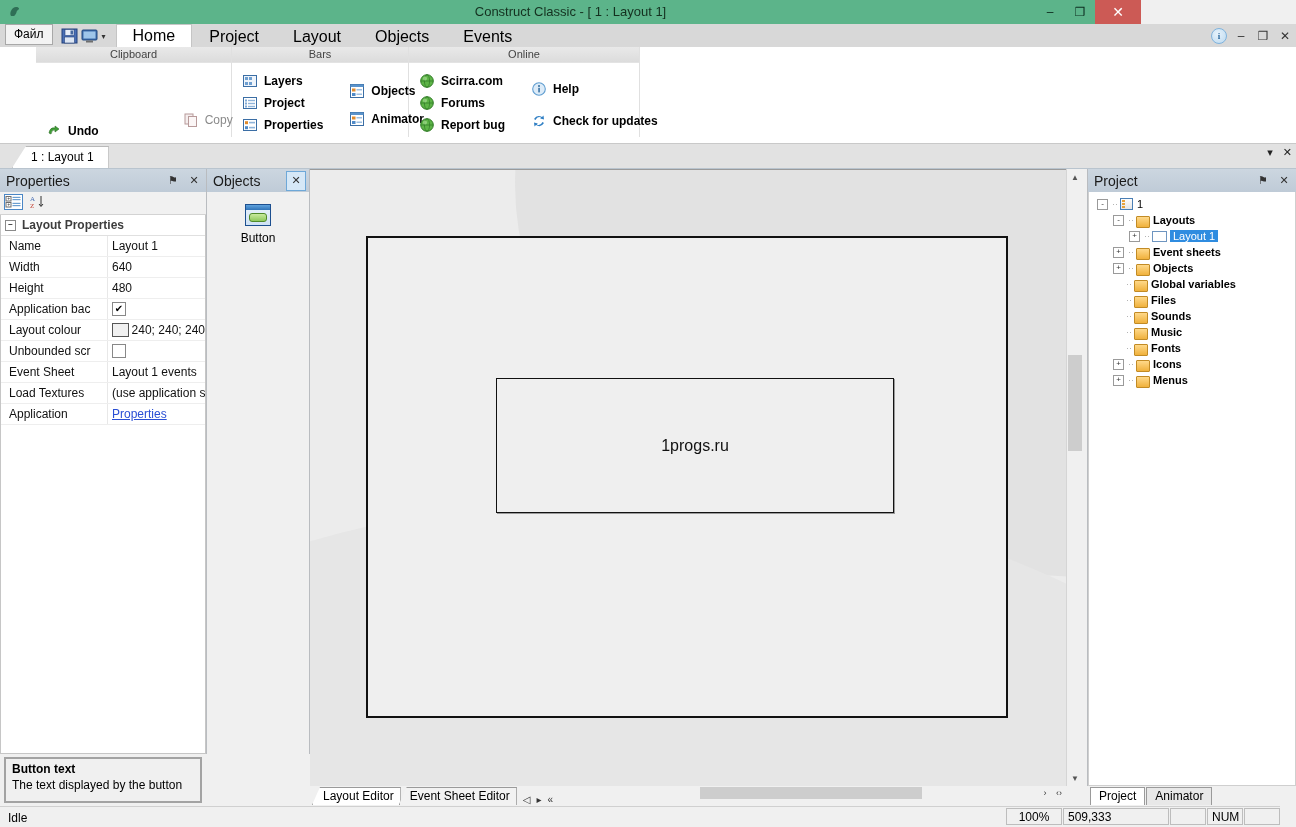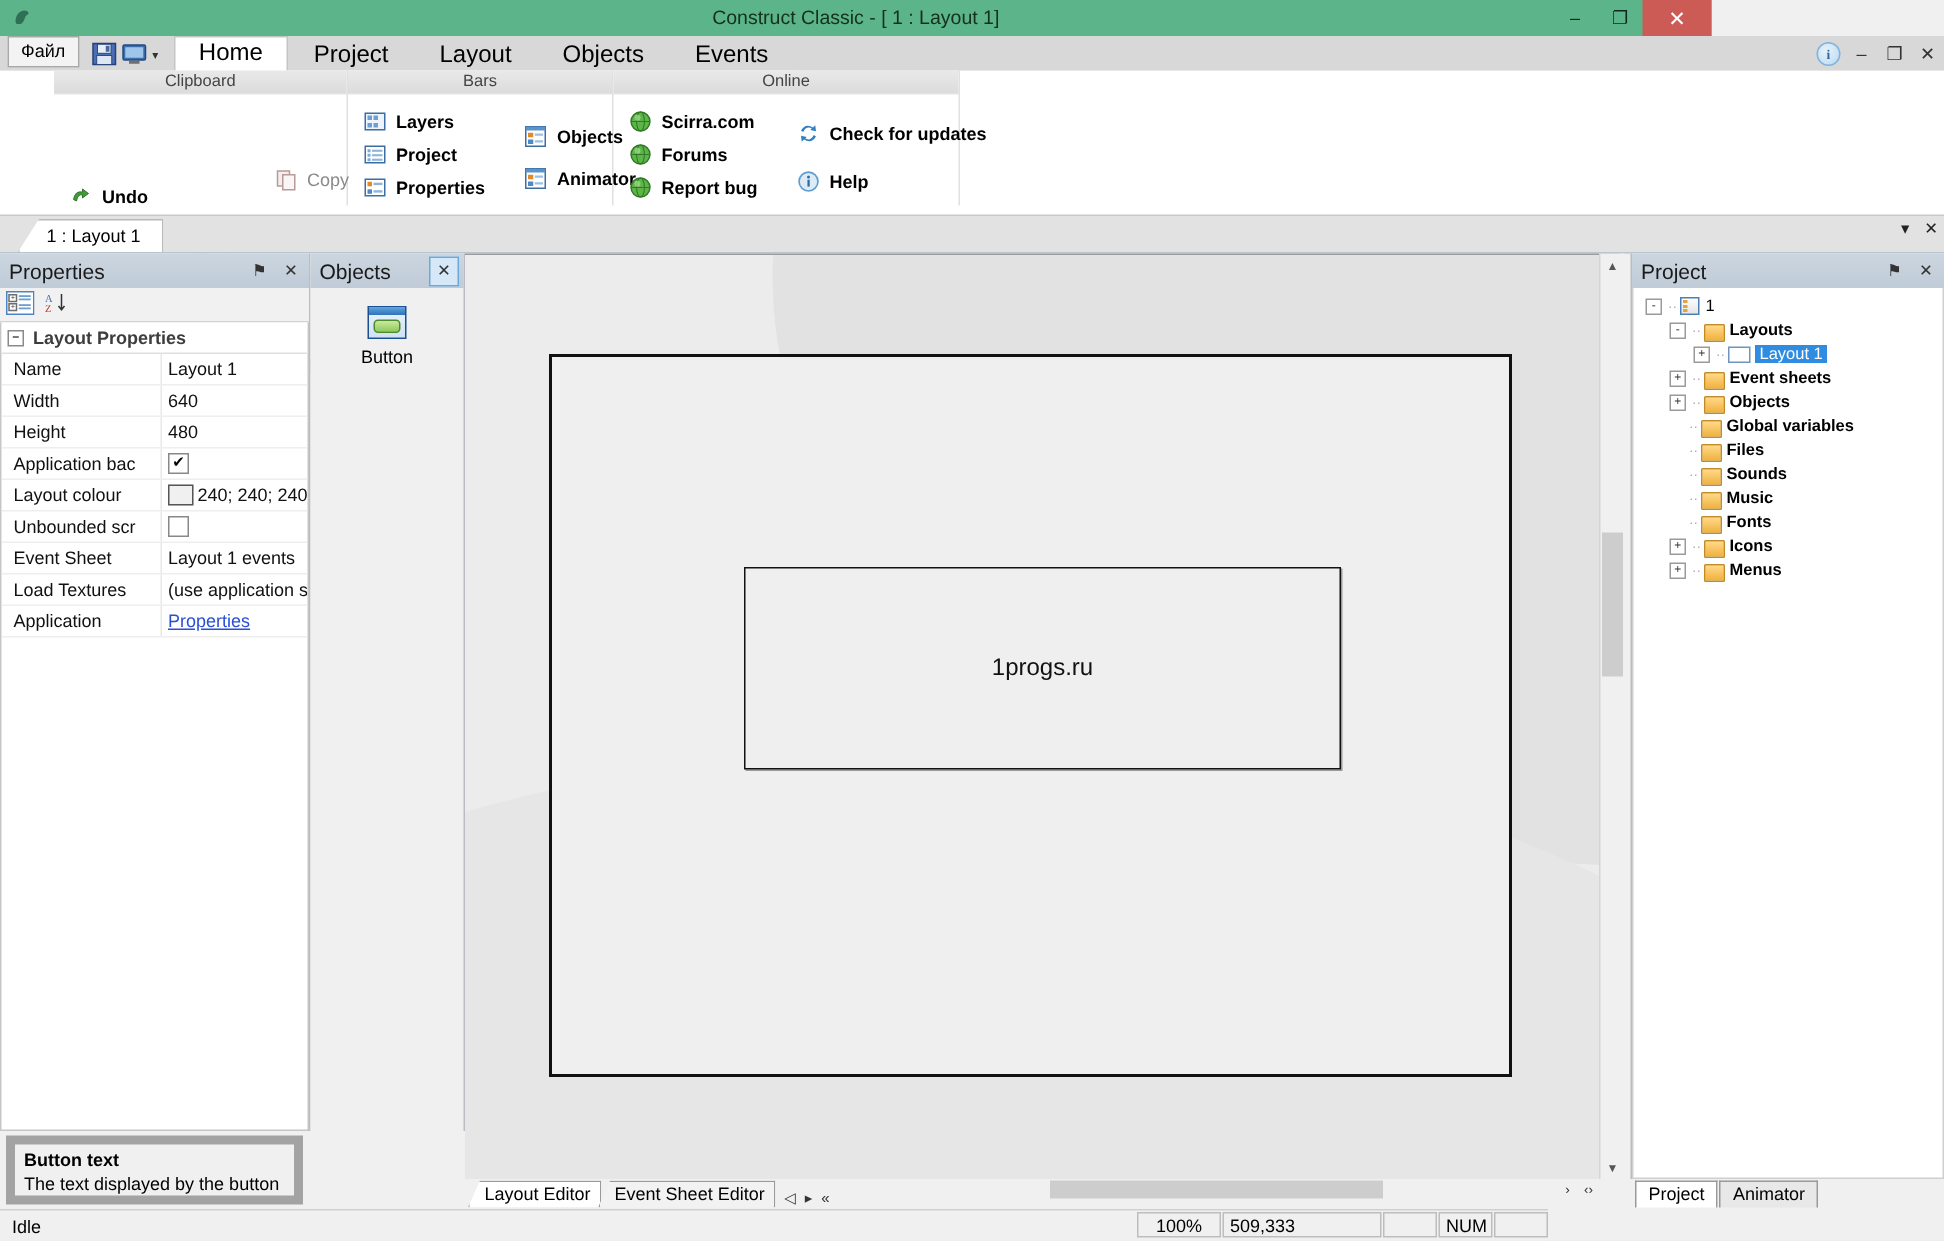--- a/index.html
+++ b/index.html
@@ -232,21 +232,21 @@
     display: inline-flex; align-items: center; justify-content: center;
     font-size: 10px; line-height: 10px; color: #000;
   }
   .swatch {
     width: 16px; height: 12px; border: 1px solid #555; background: #f0f0f0;
     display: inline-block; margin-right: 3px;
   }
   .props-desc {
     position: absolute; left: 4px; top: 757px;
     width: 198px; height: 46px;
-    border: 6px solid #a3a3a3; background: #f0f0f0;
+    border: 2px solid #a3a3a3; background: #f0f0f0;
     padding: 3px 6px;
     box-sizing: border-box;
   }
   .props-desc .d1 { font-weight: bold; font-size: 12px; }
   .props-desc .d2 { font-size: 12px; margin-top: 2px; }
 
   
   .objects {
     position: absolute; left: 207px; top: 169px;
     width: 102px; height: 585px;
@@ -420,21 +420,21 @@
   .prjtab {
     border: 1px solid #9a9a9a; border-bottom: none;
     background: #fff; font-size: 12px; line-height: 14px;
     padding: 1px 8px 2px 8px; margin-right: 1px;
   }
   .prjtab.inactive { background: #e8e8e8; }
 
   
   .statusbar {
     position: absolute; left: 0; top: 806px;
-    width: 1032px; height: 21px;
+    width: 1280px; height: 21px;
     background: #f0f0f0;
     border-top: 1px solid #d0d0d0;
     display: flex; align-items: center;
   }
   .status-text { padding-left: 8px; font-size: 12px; }
   .status-cells { position: absolute; right: 0; top: 1px; display: flex; }
   .scell {
     border: 1px solid #bdbdbd; background: #f0f0f0;
     height: 17px; line-height: 17px;
     font-size: 12px; padding: 0 4px; margin-left: 1px;
@@ -684,35 +684,35 @@
                 </svg>
               </span>
               <span style="font-weight:bold">Report bug</span>
             </div>
           </div>
           <div class="rdiv"></div>
           <div class="rcol" style="padding-top:4px">
             <div class="ritem" style="height:28px">
               <span class="ico">
                 <svg width="16" height="16" viewBox="0 0 16 16">
-                  <path d="M3 6 Q6 1 11 4 L12.5 2.5 L13 6.5 L9.2 5.6 L10.2 4.6 Q6.5 2.8 4.5 7 Z" fill="#2f7fc4"></path>
-                  <path d="M13 10 Q10 15 5 12 L3.5 13.5 L3 9.5 L6.8 10.4 L5.8 11.4 Q9.5 13.2 11.5 9 Z" fill="#2f7fc4"></path>
-                </svg>
-              </span>
-              <span style="font-weight:bold">Check for updates</span>
-            </div>
-            <div class="ritem" style="height:28px">
-              <span class="ico">
-                <svg width="16" height="16" viewBox="0 0 16 16">
                   <circle cx="8" cy="8" r="6.3" fill="#dcebf8" stroke="#5f9dd0" stroke-width="1.1"></circle>
                   <circle cx="8" cy="5" r="1" fill="#2f6b9e"></circle>
                   <rect x="7.3" y="6.8" width="1.5" height="4.6" fill="#2f6b9e"></rect>
                 </svg>
               </span>
               <span style="font-weight:bold">Help</span>
+            </div>
+            <div class="ritem" style="height:28px">
+              <span class="ico">
+                <svg width="16" height="16" viewBox="0 0 16 16">
+                  <path d="M3 6 Q6 1 11 4 L12.5 2.5 L13 6.5 L9.2 5.6 L10.2 4.6 Q6.5 2.8 4.5 7 Z" fill="#2f7fc4"></path>
+                  <path d="M13 10 Q10 15 5 12 L3.5 13.5 L3 9.5 L6.8 10.4 L5.8 11.4 Q9.5 13.2 11.5 9 Z" fill="#2f7fc4"></path>
+                </svg>
+              </span>
+              <span style="font-weight:bold">Check for updates</span>
             </div>
           </div>
         </div>
       </div>
 
     </div>
   </div>
 
   <div class="doctabs">
     <div class="doctab">1 : Layout 1</div>

